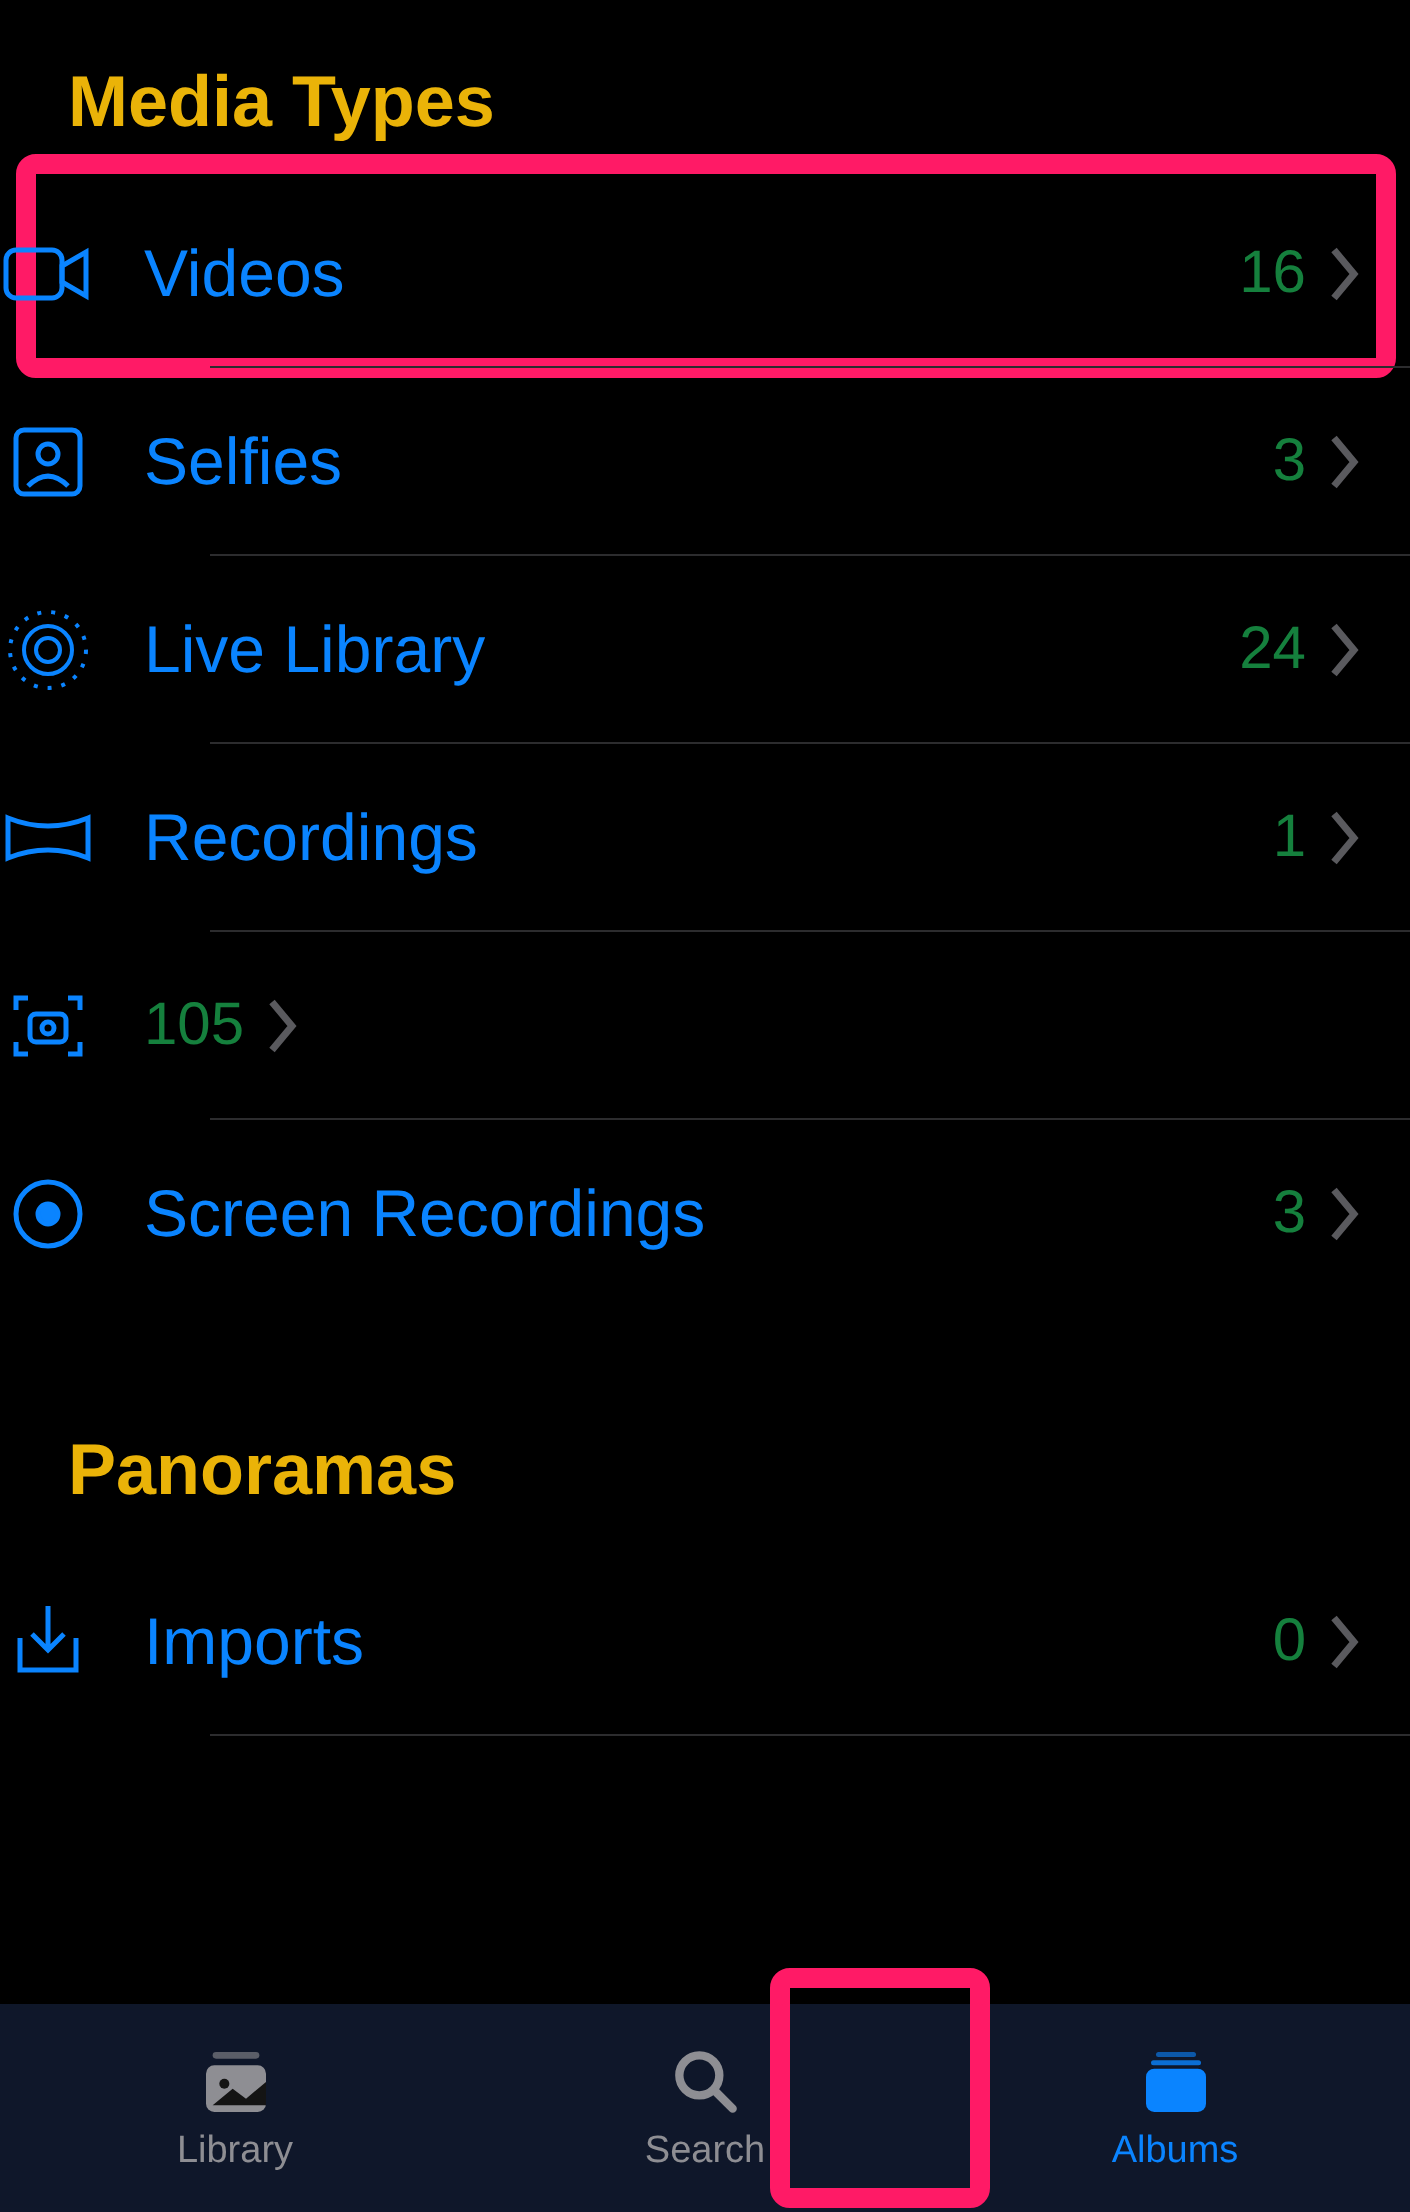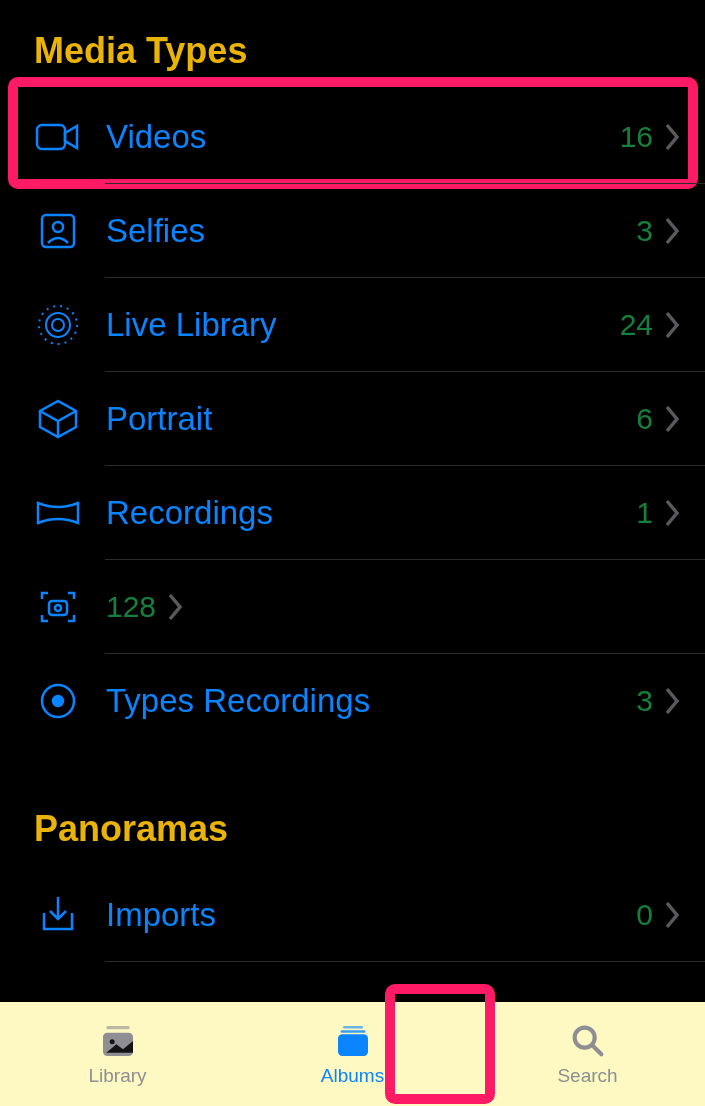--- a/index.html
+++ b/index.html
@@ -17,21 +17,20 @@
   .section-title {
     font-size: 36px;
     font-weight: 700;
     padding: 20px 34px 18px;
     color: #eab308;
   }
   .row {
     display: flex;
     align-items: center;
     height: 94px;
-    padding-left: 34px;
     padding-right: 24px;
     position: relative;
     cursor: pointer;
   }
   .row .icon {
     width: 48px;
     height: 48px;
     flex: 0 0 48px;
     margin-right: 24px;
     color: #0a84ff;
@@ -69,21 +68,21 @@
     border: 10px solid #ff1a66;
     border-radius: 10px;
     pointer-events: none;
   }
   .tabbar {
     position: absolute;
     bottom: 0;
     left: 0;
     right: 0;
     height: 104px;
-    background: #fef9c3;
+    background: #0f172a;
     display: flex;
     align-items: center;
     justify-content: space-around;
   }
   .tab {
     display: flex;
     flex-direction: column;
     align-items: center;
     gap: 4px;
     color: #8e8e93;
@@ -153,35 +152,20 @@
     </span>
     <span class="label">Live Library</span>
     <span class="count">24</span>
     <span class="chev">
       <svg viewBox="0 0 18 30" fill="none" stroke="currentColor" stroke-width="3.5">
           <path d="M4 3 L14 15 L4 27"></path>
         </svg>
     </span>
   </div>
 
-  <div class="row separator">
-    <span class="icon">
-      <svg viewBox="0 0 48 48" fill="none" stroke="currentColor" stroke-width="2.5">
-        <path d="M24 6 L6 16 V32 L24 42 L42 32 V16 Z"></path>
-        <path d="M6 16 L24 26 L42 16 M24 26 V42"></path>
-      </svg>
-    </span>
-    <span class="label">Portrait</span>
-    <span class="count">6</span>
-    <span class="chev">
-      <svg viewBox="0 0 18 30" fill="none" stroke="currentColor" stroke-width="3.5">
-          <path d="M4 3 L14 15 L4 27"></path>
-        </svg>
-    </span>
-  </div>
 
   <div class="row separator">
     <span class="icon">
       <svg viewBox="0 0 48 48" fill="none" stroke="currentColor" stroke-width="2.5">
         <path d="M4 14 Q24 22 44 14 V34 Q24 26 4 34 Z"></path>
       </svg>
     </span>
     <span class="label">Recordings</span>
     <span class="count">1</span>
     <span class="chev">
@@ -192,36 +176,36 @@
   </div>
 
   <div class="row separator">
     <span class="icon">
       <svg viewBox="0 0 48 48" fill="none" stroke="currentColor" stroke-width="2.5">
         <path d="M8 16 V10 H14 M34 10 H40 V16 M40 32 V38 H34 M14 38 H8 V32"></path>
         <rect x="15" y="18" width="18" height="14" rx="3"></rect>
         <circle cx="24" cy="25" r="3"></circle>
       </svg>
     </span>
-    <span class="count">128</span>
+    <span class="count">105</span>
     <span class="chev">
       <svg viewBox="0 0 18 30" fill="none" stroke="currentColor" stroke-width="3.5">
           <path d="M4 3 L14 15 L4 27"></path>
         </svg>
     </span>
   </div>
 
   <div class="row">
     <span class="icon">
       <svg viewBox="0 0 48 48" fill="none" stroke="currentColor" stroke-width="2.5">
         <circle cx="24" cy="24" r="16"></circle>
         <circle cx="24" cy="24" r="5" fill="currentColor"></circle>
       </svg>
     </span>
-    <span class="label">Types Recordings</span>
+    <span class="label">Screen Recordings</span>
     <span class="count">3</span>
     <span class="chev">
       <svg viewBox="0 0 18 30" fill="none" stroke="currentColor" stroke-width="3.5">
           <path d="M4 3 L14 15 L4 27"></path>
         </svg>
     </span>
   </div>
 
   <div style="height:40px"></div>
 
@@ -248,30 +232,30 @@
 <div class="tabbar">
   <div class="tab">
     <svg viewBox="0 0 48 48" fill="currentColor">
       <rect x="10" y="6" width="28" height="4" rx="2" opacity="0.6"></rect>
       <rect x="6" y="14" width="36" height="28" rx="5"></rect>
       <circle cx="17" cy="25" r="3" fill="#141414"></circle>
       <path d="M10 38 L22 28 L30 34 L42 24 V38 Z" fill="#141414"></path>
     </svg>
     <span>Library</span>
   </div>
+  <div class="tab">
+    <svg viewBox="0 0 48 48" fill="none" stroke="currentColor" stroke-width="5">
+      <circle cx="20" cy="20" r="12"></circle>
+      <path d="M30 30 L40 40" stroke-linecap="round"></path>
+    </svg>
+    <span>Search</span>
+  </div>
   <div class="tab active">
     <svg viewBox="0 0 48 48" fill="currentColor">
       <rect x="12" y="6" width="24" height="3" rx="1.5" opacity="0.6"></rect>
       <rect x="9" y="11" width="30" height="3" rx="1.5" opacity="0.8"></rect>
       <rect x="6" y="16" width="36" height="26" rx="5"></rect>
     </svg>
     <span>Albums</span>
   </div>
-  <div class="tab">
-    <svg viewBox="0 0 48 48" fill="none" stroke="currentColor" stroke-width="5">
-      <circle cx="20" cy="20" r="12"></circle>
-      <path d="M30 30 L40 40" stroke-linecap="round"></path>
-    </svg>
-    <span>Search</span>
-  </div>
 
   <div class="highlight-tab" style="left:385px; top:-18px; width:110px; height:120px;"></div>
 </div>
 
 </body></html>

